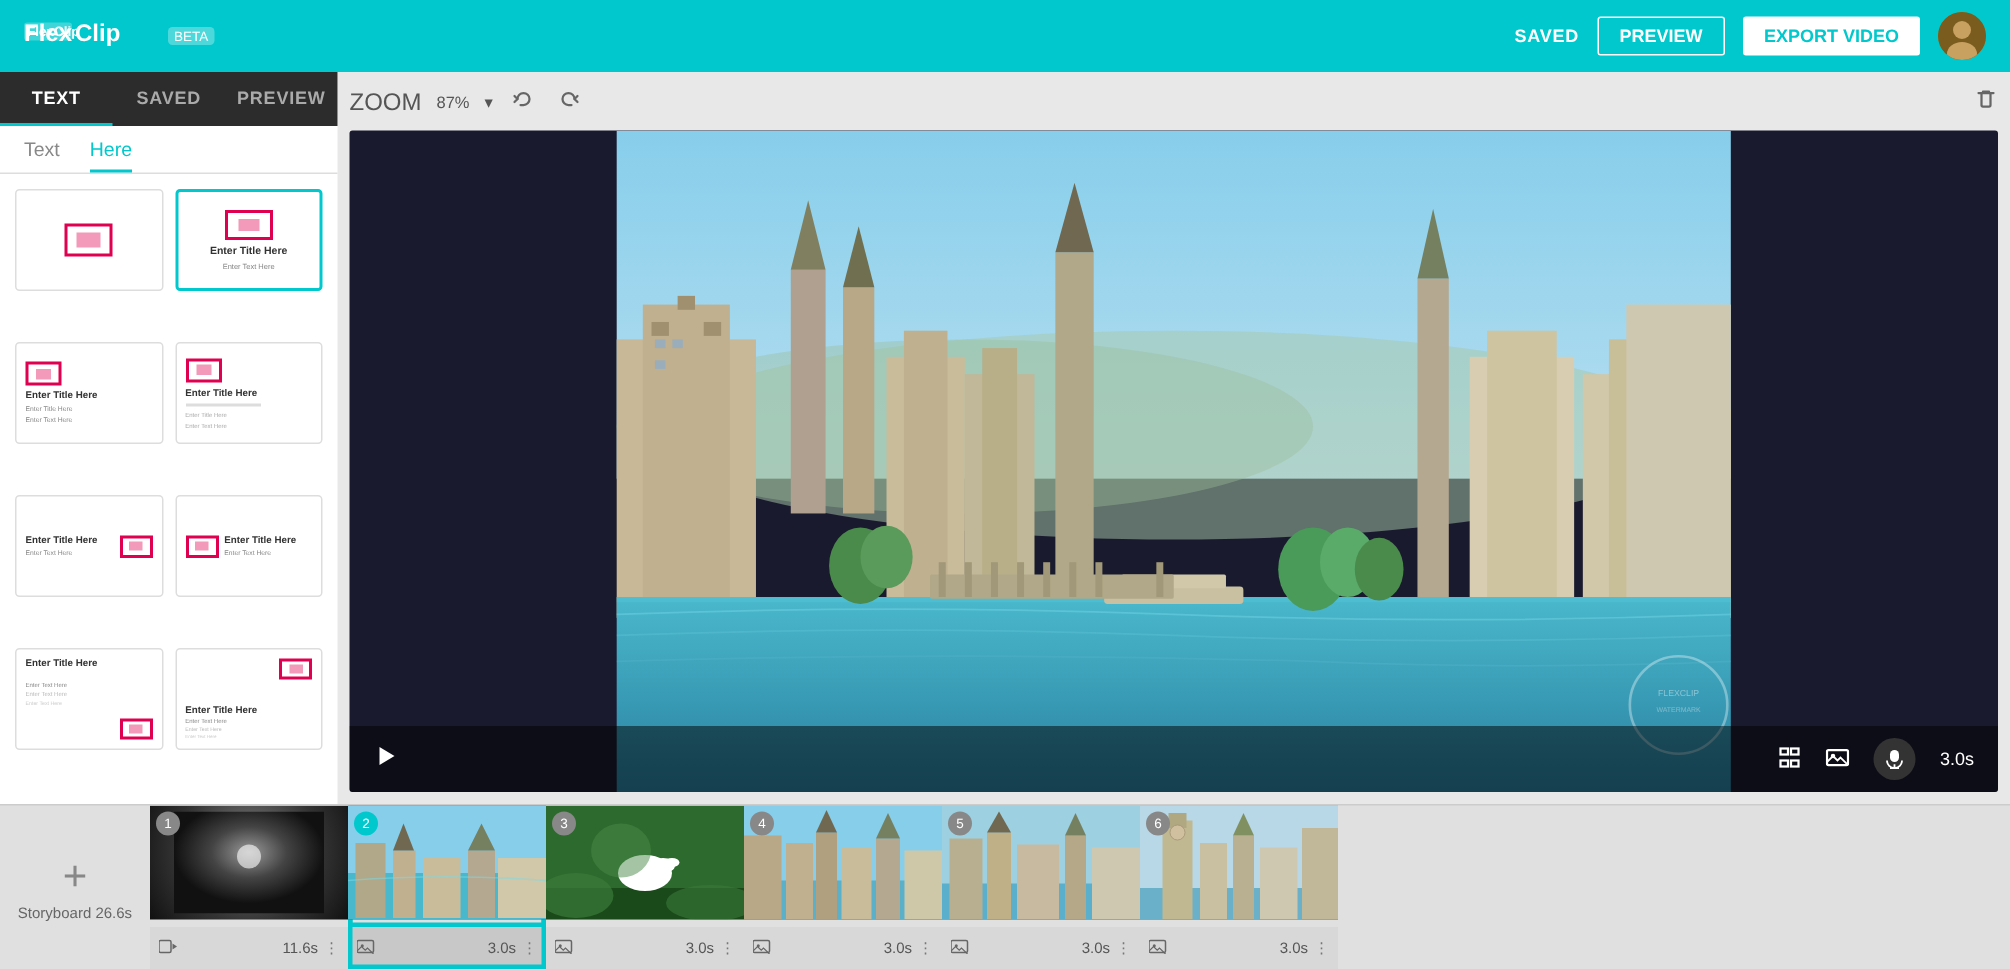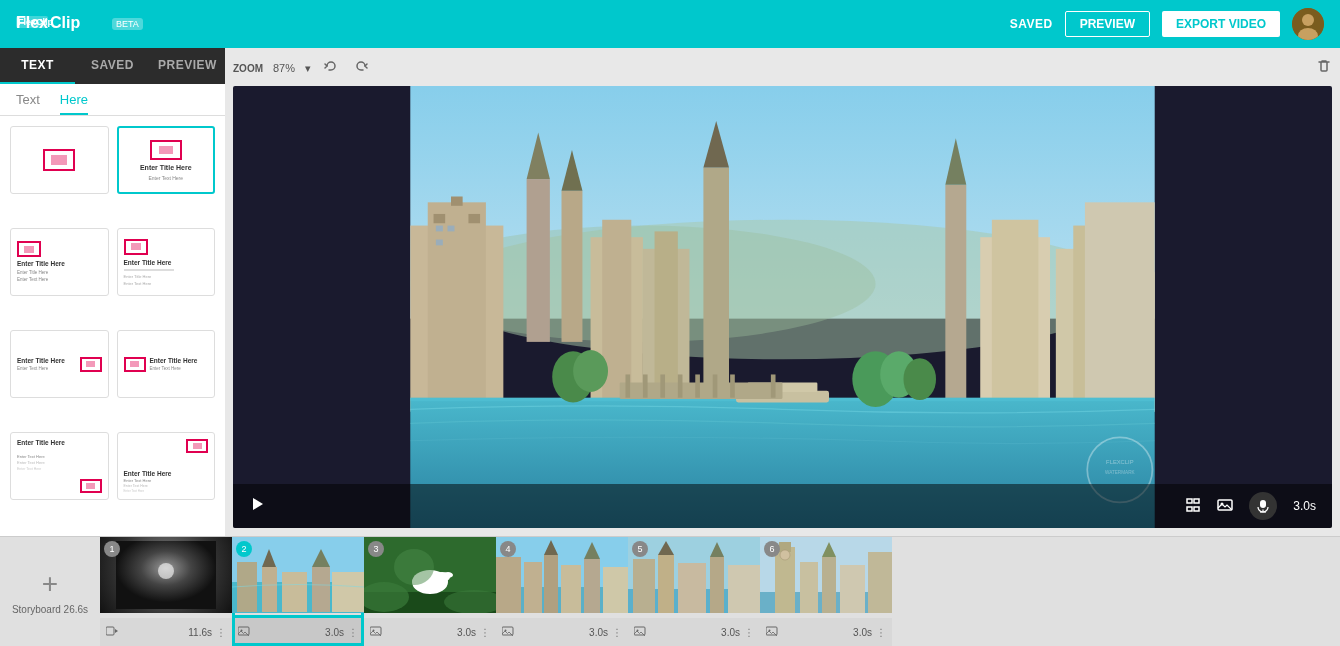--- a/index.html
+++ b/index.html
@@ -270,21 +270,21 @@
           <div style="font-size:3.5px;color:#bbb;margin-top:1px;">Enter Text Here</div>
           <div style="font-size:3px;color:#ccc;margin-top:1px;">Enter Text Here</div>
         </div>
       </div>
 
     </div>
   </div>
 
   <div id="canvas-area">
     <div id="canvas-toolbar">
-      <span style="font-size:10px;color:#555;font-weight:bold;">ZOOM</span>
+      <span style="font-size:16px;color:#555;font-weight:normal;">ZOOM</span>
       <span style="font-size:11px;color:#555;">87%</span>
       <span style="font-size:11px;color:#555;cursor:pointer;">▾</span>
       <button class="toolbar-icon-btn" title="Undo">
         <svg width="16" height="16" viewBox="0 0 16 16">
             <path d="M4 8a4 4 0 1 1 4 4H6" stroke="#666" stroke-width="1.5" fill="none" stroke-linecap="round"></path>
             <path d="M2 6l2 2-2 2" stroke="#666" stroke-width="1.5" fill="none" stroke-linecap="round" stroke-linejoin="round"></path>
           </svg>
       </button>
       <button class="toolbar-icon-btn" title="Redo">
         <svg width="16" height="16" viewBox="0 0 16 16">

